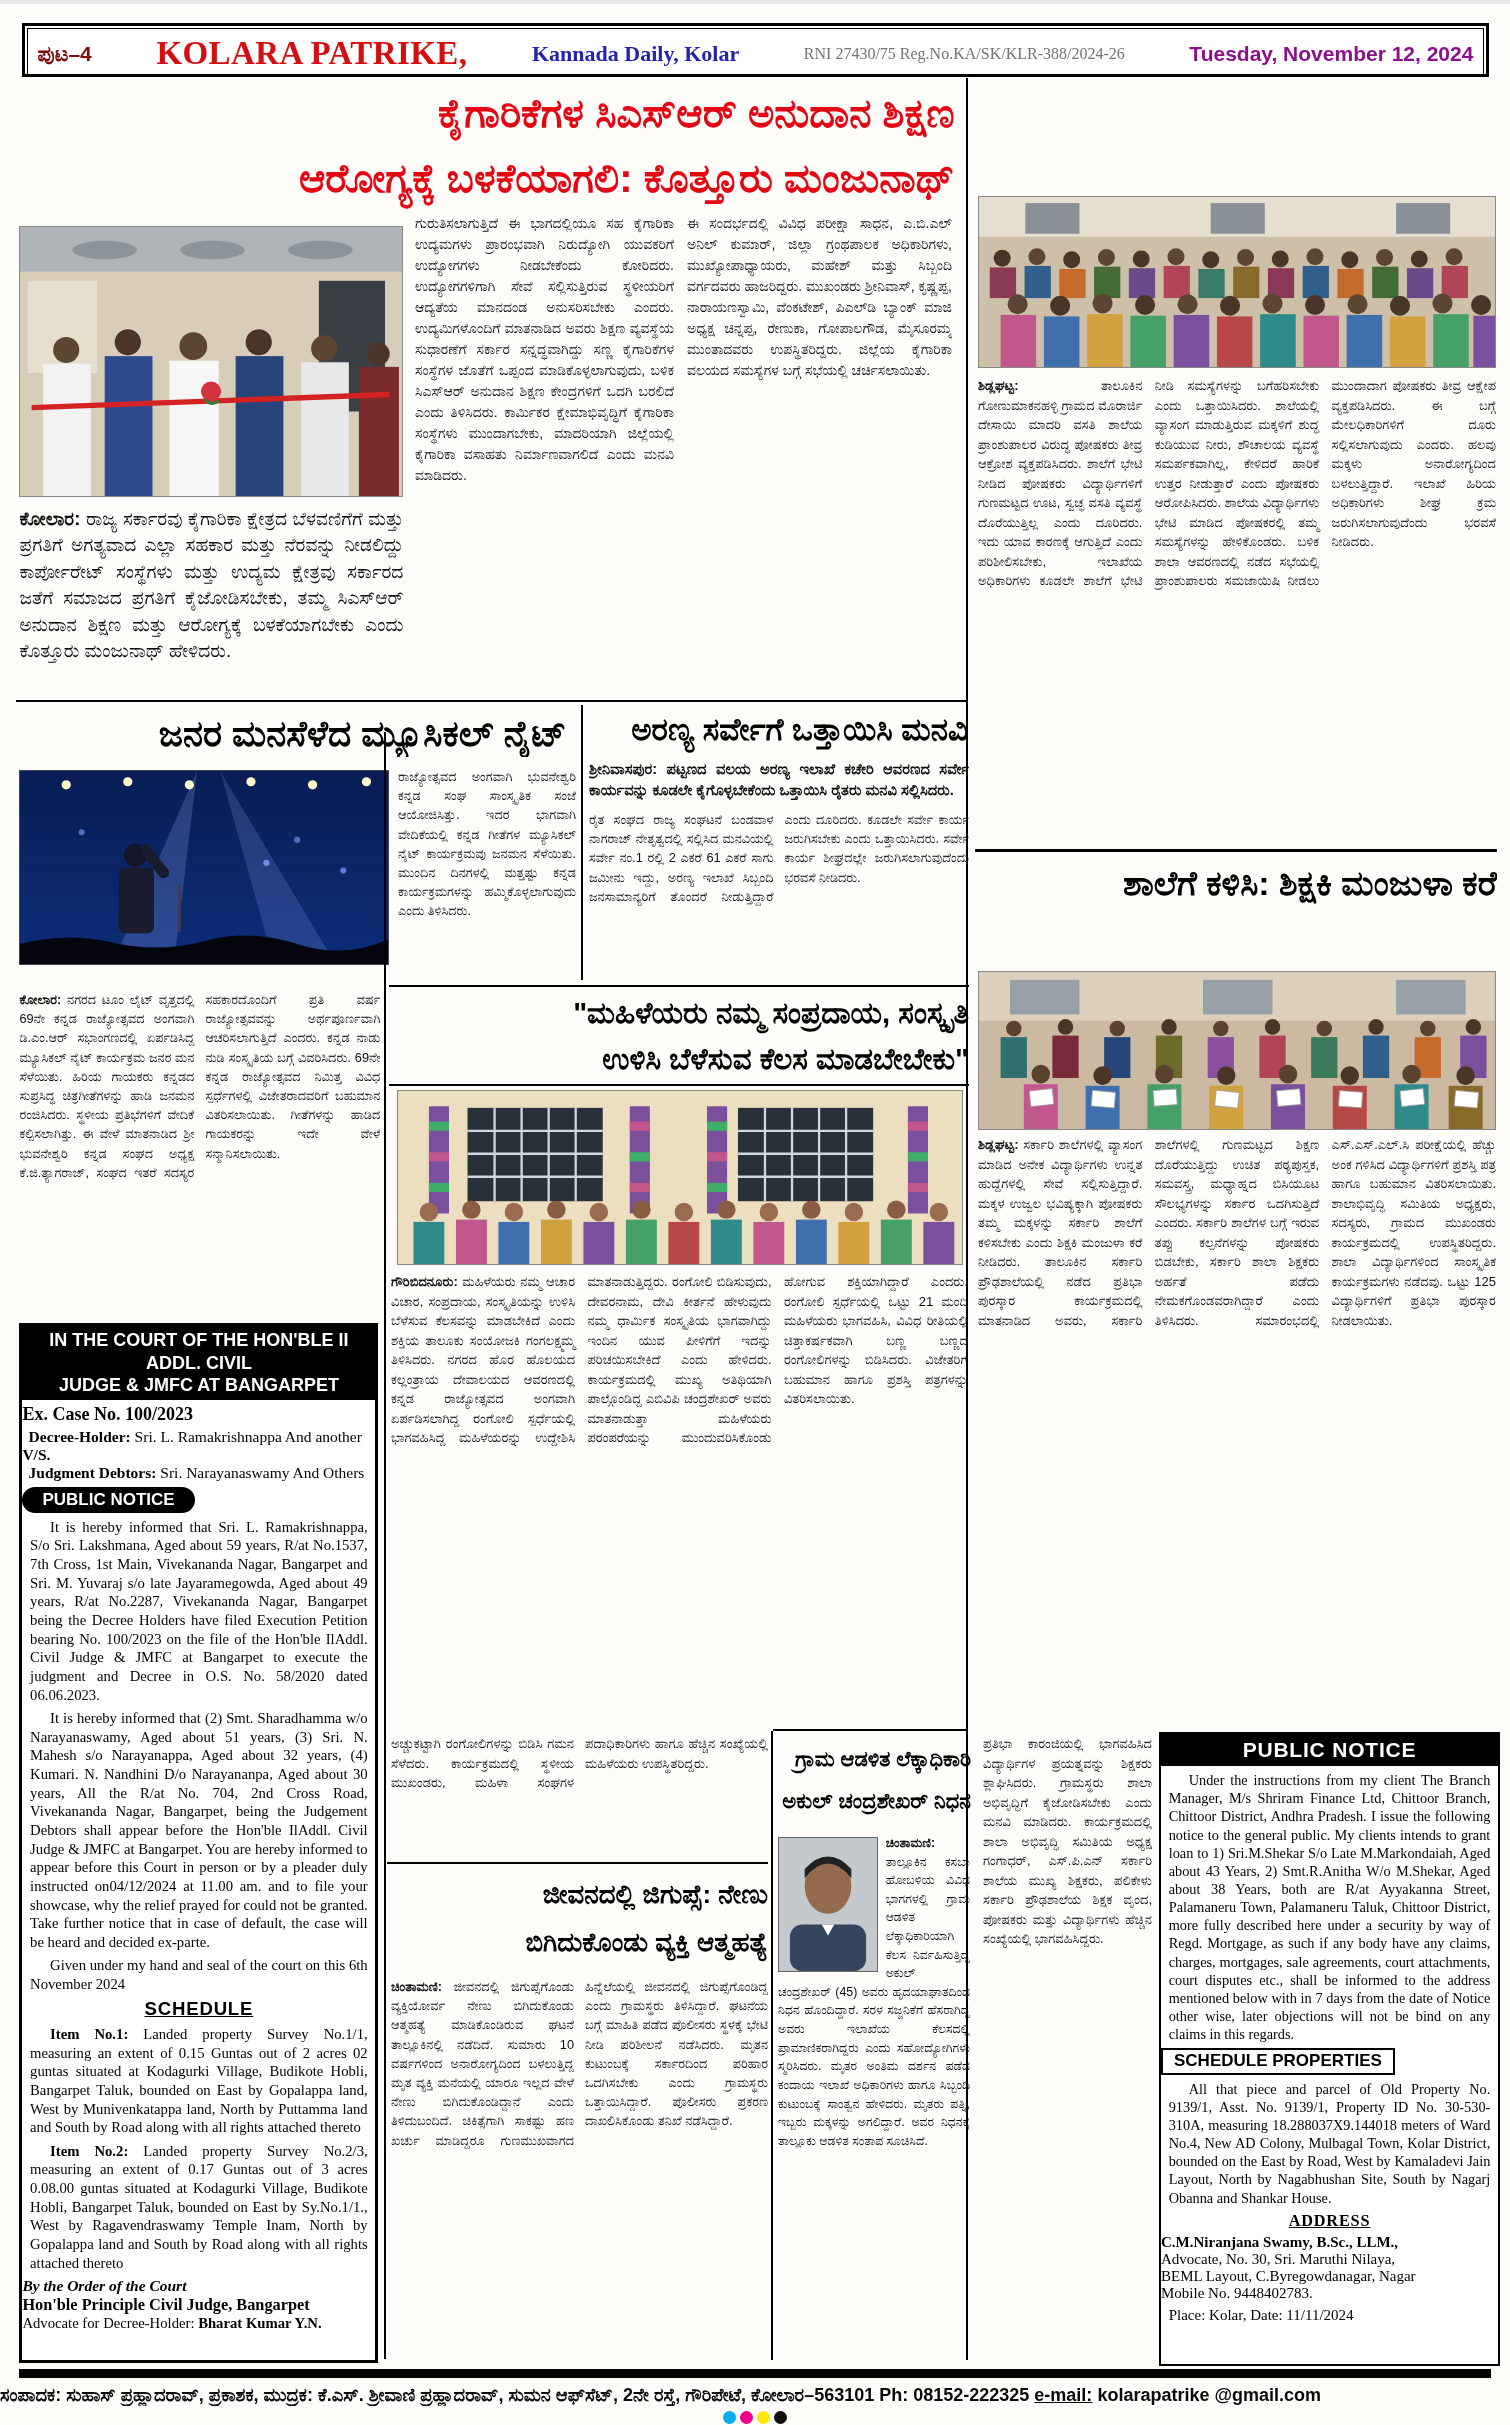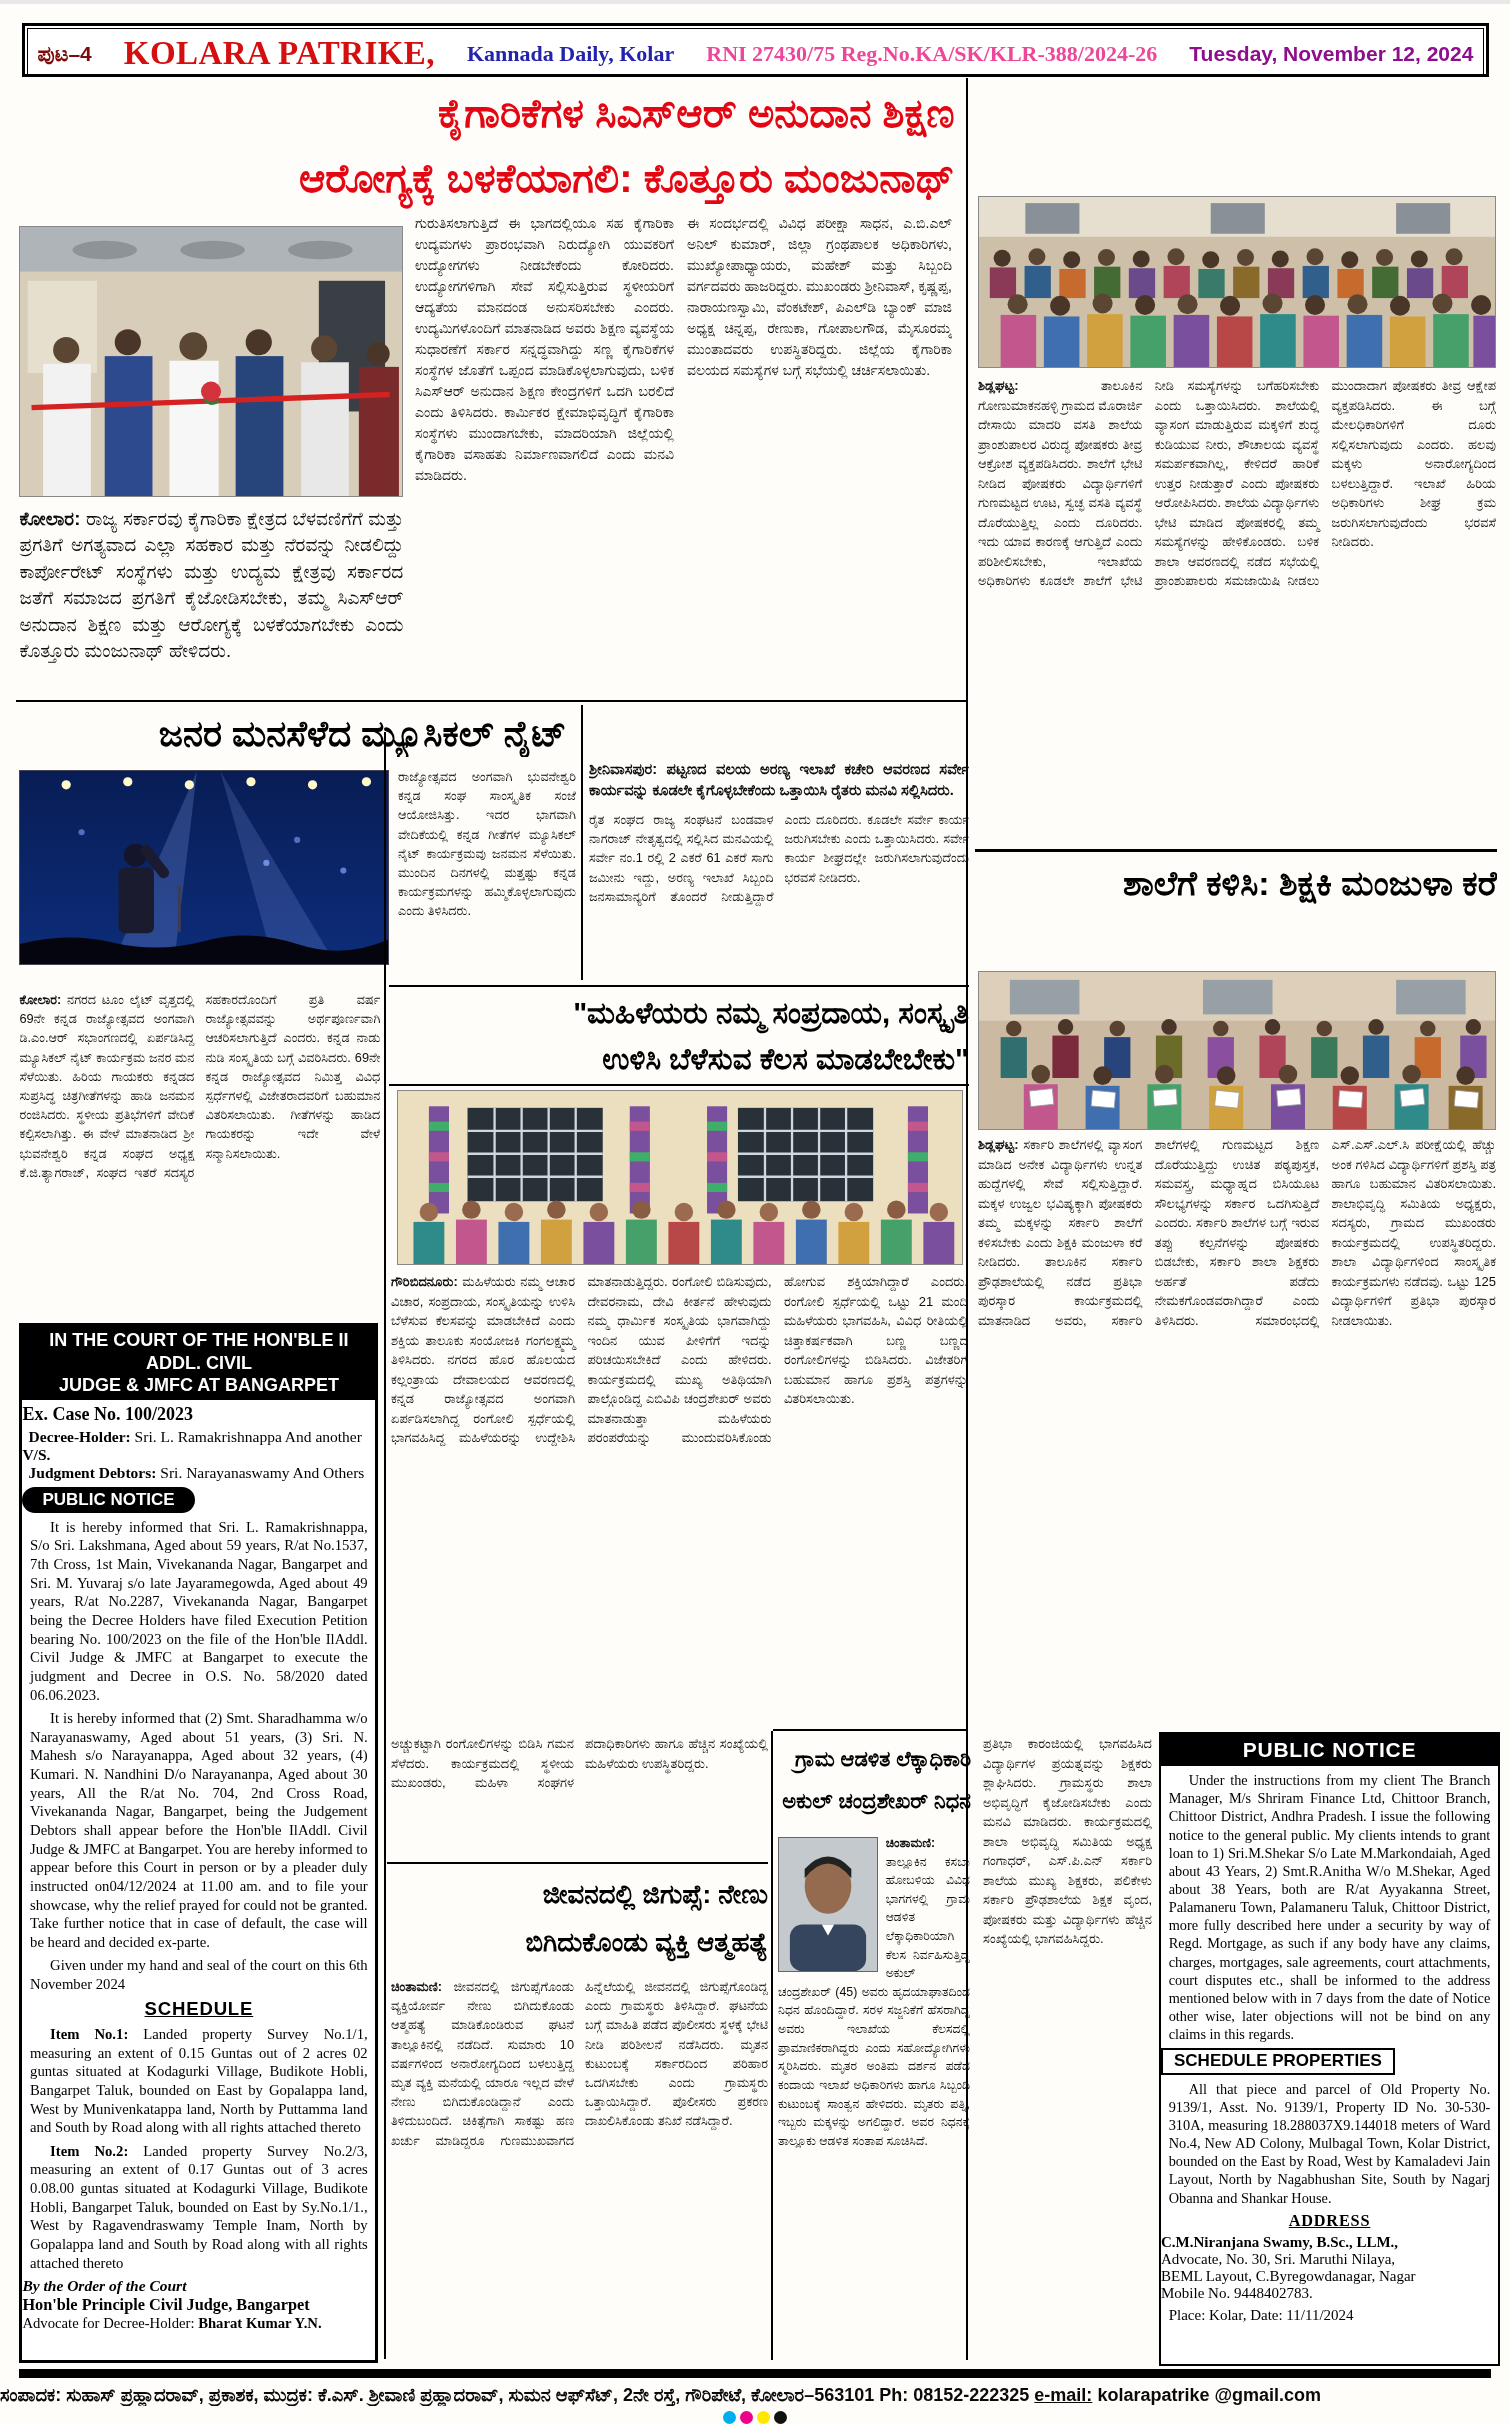--- a/index.html
+++ b/index.html
@@ -10,21 +10,21 @@
   .dl{font-weight:bold}
   .ctr{}
   .bold{font-weight:bold}
   
   .mast-outer{border:3.1px solid #000;background:#fff;padding:2.3px}
   .mast-inner{border:0.8px solid #000;height:100%;display:flex;align-items:center;
               justify-content:space-between;padding:3.1px 9.3px;gap:11px;white-space:nowrap}
   .mast-page{font-size:21px;font-weight:bold;color:#7d0b0b}
   .mast-title{font-family:"Liberation Serif",serif;font-size:33px;font-weight:900;color:#d50f0f;letter-spacing:0.4px}
   .mast-sub{font-family:"Liberation Serif",serif;font-size:22px;font-weight:bold;color:#2323ae}
-  .mast-rni{font-family:"Liberation Serif",serif;font-size:22px;font-weight:bold;color:#ec4899}
+  .mast-rni{font-family:"Liberation Serif",serif;font-size:16px;font-weight:normal;color:#737373}
   .mast-date{font-size:21px;font-weight:800;color:#8d0f8d}
   
   .hl{font-weight:800;text-align:right;color:#000}
   .hl-red{color:#e30613}
   .hline{display:block}
   .rule{background:#000}
   
   .notice-box{border:3.1px solid #000;background:#fff;font-family:"Liberation Serif",serif}
   .notice-box2{border:2.3px solid #000;background:#fff;font-family:"Liberation Serif",serif}
   .blackbar{background:#000;color:#fff;font-family:"Liberation Sans",sans-serif;
@@ -284,20 +284,21 @@
 
   <div class="abs jt" style="left:398px;top:763px;width:178px;height:225px;font-size:12.8px">ರಾಜ್ಯೋತ್ಸವದ ಅಂಗವಾಗಿ ಭುವನೇಶ್ವರಿ ಕನ್ನಡ ಸಂಘ ಸಾಂಸ್ಕೃತಿಕ ಸಂಜೆ ಆಯೋಜಿಸಿತ್ತು. ಇದರ ಭಾಗವಾಗಿ ವೇದಿಕೆಯಲ್ಲಿ ಕನ್ನಡ ಗೀತೆಗಳ ಮ್ಯೂಸಿಕಲ್ ನೈಟ್ ಕಾರ್ಯಕ್ರಮವು ಜನಮನ ಸೆಳೆಯಿತು. ಮುಂದಿನ ದಿನಗಳಲ್ಲಿ ಮತ್ತಷ್ಟು ಕನ್ನಡ ಕಾರ್ಯಕ್ರಮಗಳನ್ನು ಹಮ್ಮಿಕೊಳ್ಳಲಾಗುವುದು ಎಂದು ತಿಳಿಸಿದರು.</div>
 
   <div class="abs jt" style="left:19.4px;top:986px;width:361px;height:325px;font-size:12.8px;column-count:2;column-gap:11px">
     <b class="dl">ಕೋಲಾರ:</b>
     <span>ನಗರದ ಟೂಂ ಲೈಟ್ ವೃತ್ತದಲ್ಲಿ 69ನೇ ಕನ್ನಡ ರಾಜ್ಯೋತ್ಸವದ ಅಂಗವಾಗಿ ಡಿ.ಎಂ.ಆರ್ ಸಭಾಂಗಣದಲ್ಲಿ ಏರ್ಪಡಿಸಿದ್ದ ಮ್ಯೂಸಿಕಲ್ ನೈಟ್ ಕಾರ್ಯಕ್ರಮ ಜನರ ಮನ ಸೆಳೆಯಿತು. ಹಿರಿಯ ಗಾಯಕರು ಕನ್ನಡದ ಸುಪ್ರಸಿದ್ಧ ಚಿತ್ರಗೀತೆಗಳನ್ನು ಹಾಡಿ ಜನಮನ ರಂಜಿಸಿದರು. ಸ್ಥಳೀಯ ಪ್ರತಿಭೆಗಳಿಗೆ ವೇದಿಕೆ ಕಲ್ಪಿಸಲಾಗಿತ್ತು. ಈ ವೇಳೆ ಮಾತನಾಡಿದ ಶ್ರೀ ಭುವನೇಶ್ವರಿ ಕನ್ನಡ ಸಂಘದ ಅಧ್ಯಕ್ಷ ಕೆ.ಜಿ.ತ್ಯಾಗರಾಜ್, ಸಂಘದ ಇತರೆ ಸದಸ್ಯರ ಸಹಕಾರದೊಂದಿಗೆ ಪ್ರತಿ ವರ್ಷ ರಾಜ್ಯೋತ್ಸವವನ್ನು ಅರ್ಥಪೂರ್ಣವಾಗಿ ಆಚರಿಸಲಾಗುತ್ತಿದೆ ಎಂದರು. ಕನ್ನಡ ನಾಡು ನುಡಿ ಸಂಸ್ಕೃತಿಯ ಬಗ್ಗೆ ವಿವರಿಸಿದರು. 69ನೇ ಕನ್ನಡ ರಾಜ್ಯೋತ್ಸವದ ನಿಮಿತ್ತ ವಿವಿಧ ಸ್ಪರ್ಧೆಗಳಲ್ಲಿ ವಿಜೇತರಾದವರಿಗೆ ಬಹುಮಾನ ವಿತರಿಸಲಾಯಿತು. ಗೀತೆಗಳನ್ನು ಹಾಡಿದ ಗಾಯಕರನ್ನು ಇದೇ ವೇಳೆ ಸನ್ಮಾನಿಸಲಾಯಿತು.</span>
   </div>
 
   <div class="abs rule" style="left:581px;top:701px;width:1.5px;height:275px"></div>
 
+  <div class="abs hl" style="left:587px;top:704px;width:381px;height:45px;font-size:31px;line-height:43px">ಅರಣ್ಯ ಸರ್ವೇಗೆ ಒತ್ತಾಯಿಸಿ ಮನವಿ</div>
 
   <div class="abs jt bold" style="left:589px;top:755px;width:380px;height:46px;font-size:14.7px;line-height:1.45">
     <b class="dl">ಶ್ರೀನಿವಾಸಪುರ:</b>
     <span>ಪಟ್ಟಣದ ವಲಯ ಅರಣ್ಯ ಇಲಾಖೆ ಕಚೇರಿ ಆವರಣದ ಸರ್ವೇ ಕಾರ್ಯವನ್ನು ಕೂಡಲೇ ಕೈಗೊಳ್ಳಬೇಕೆಂದು ಒತ್ತಾಯಿಸಿ ರೈತರು ಮನವಿ ಸಲ್ಲಿಸಿದರು.</span>
   </div>
 
   <div class="abs jt" style="left:589px;top:806px;width:380px;height:170px;font-size:12.8px;column-count:2;column-gap:11px">ರೈತ ಸಂಘದ ರಾಜ್ಯ ಸಂಘಟನೆ ಬಂಡವಾಳ ನಾಗರಾಜ್ ನೇತೃತ್ವದಲ್ಲಿ ಸಲ್ಲಿಸಿದ ಮನವಿಯಲ್ಲಿ ಸರ್ವೇ ನಂ.1 ರಲ್ಲಿ 2 ಎಕರೆ 61 ಎಕರೆ ಸಾಗು ಜಮೀನು ಇದ್ದು, ಅರಣ್ಯ ಇಲಾಖೆ ಸಿಬ್ಬಂದಿ ಜನಸಾಮಾನ್ಯರಿಗೆ ತೊಂದರೆ ನೀಡುತ್ತಿದ್ದಾರೆ ಎಂದು ದೂರಿದರು. ಕೂಡಲೇ ಸರ್ವೇ ಕಾರ್ಯ ಜರುಗಿಸಬೇಕು ಎಂದು ಒತ್ತಾಯಿಸಿದರು. ಸರ್ವೇ ಕಾರ್ಯ ಶೀಘ್ರದಲ್ಲೇ ಜರುಗಿಸಲಾಗುವುದೆಂದು ಭರವಸೆ ನೀಡಿದರು.</div>
 
   <div class="abs rule" style="left:384px;top:728px;width:1.5px;height:1627px"></div>
 

